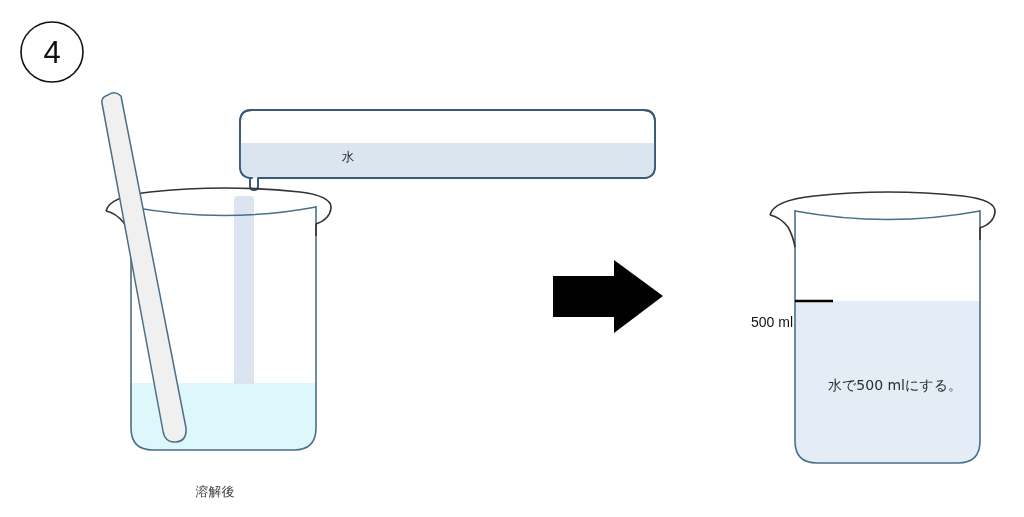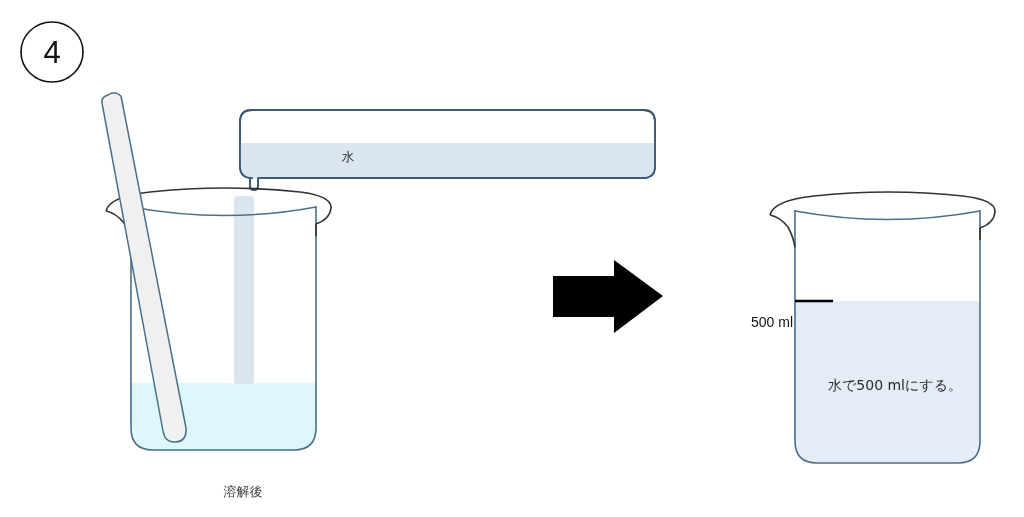--- a/index.html
+++ b/index.html
@@ -58,21 +58,21 @@
     left: 240px;
     top: 151px;
     width: 216px;
     text-align: center;
     font-size: 12.5px;
     color: #2b2b2b;
     font-family: "DejaVu Sans", "Liberation Sans", sans-serif;
   }
 
   .caption-left {
-    left: 153px;
+    left: 125px;
     top: 485px;
     width: 180px;
     text-align: center;
     font-size: 13px;
     color: #3a3a3a;
     font-family: "DejaVu Sans", "Liberation Sans", sans-serif;
   }
 
   .volume-mark-label {
     left: 731px;

